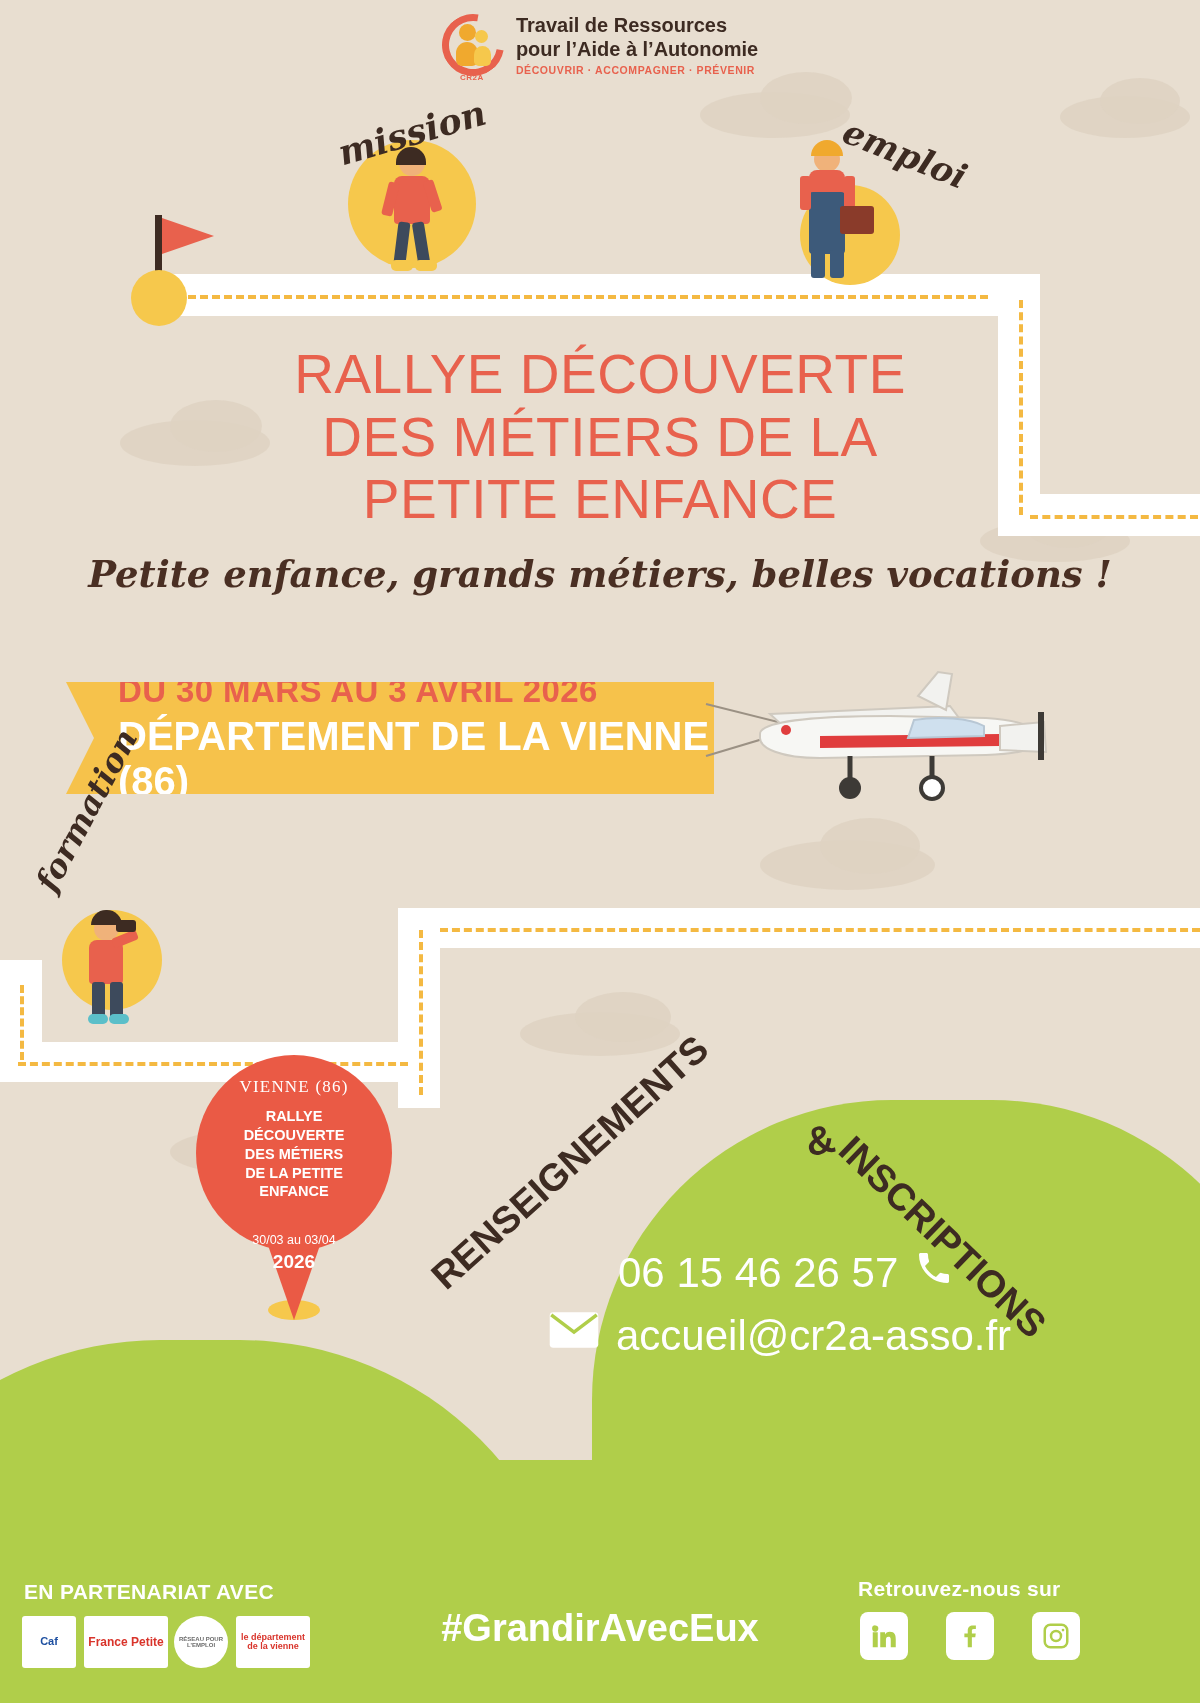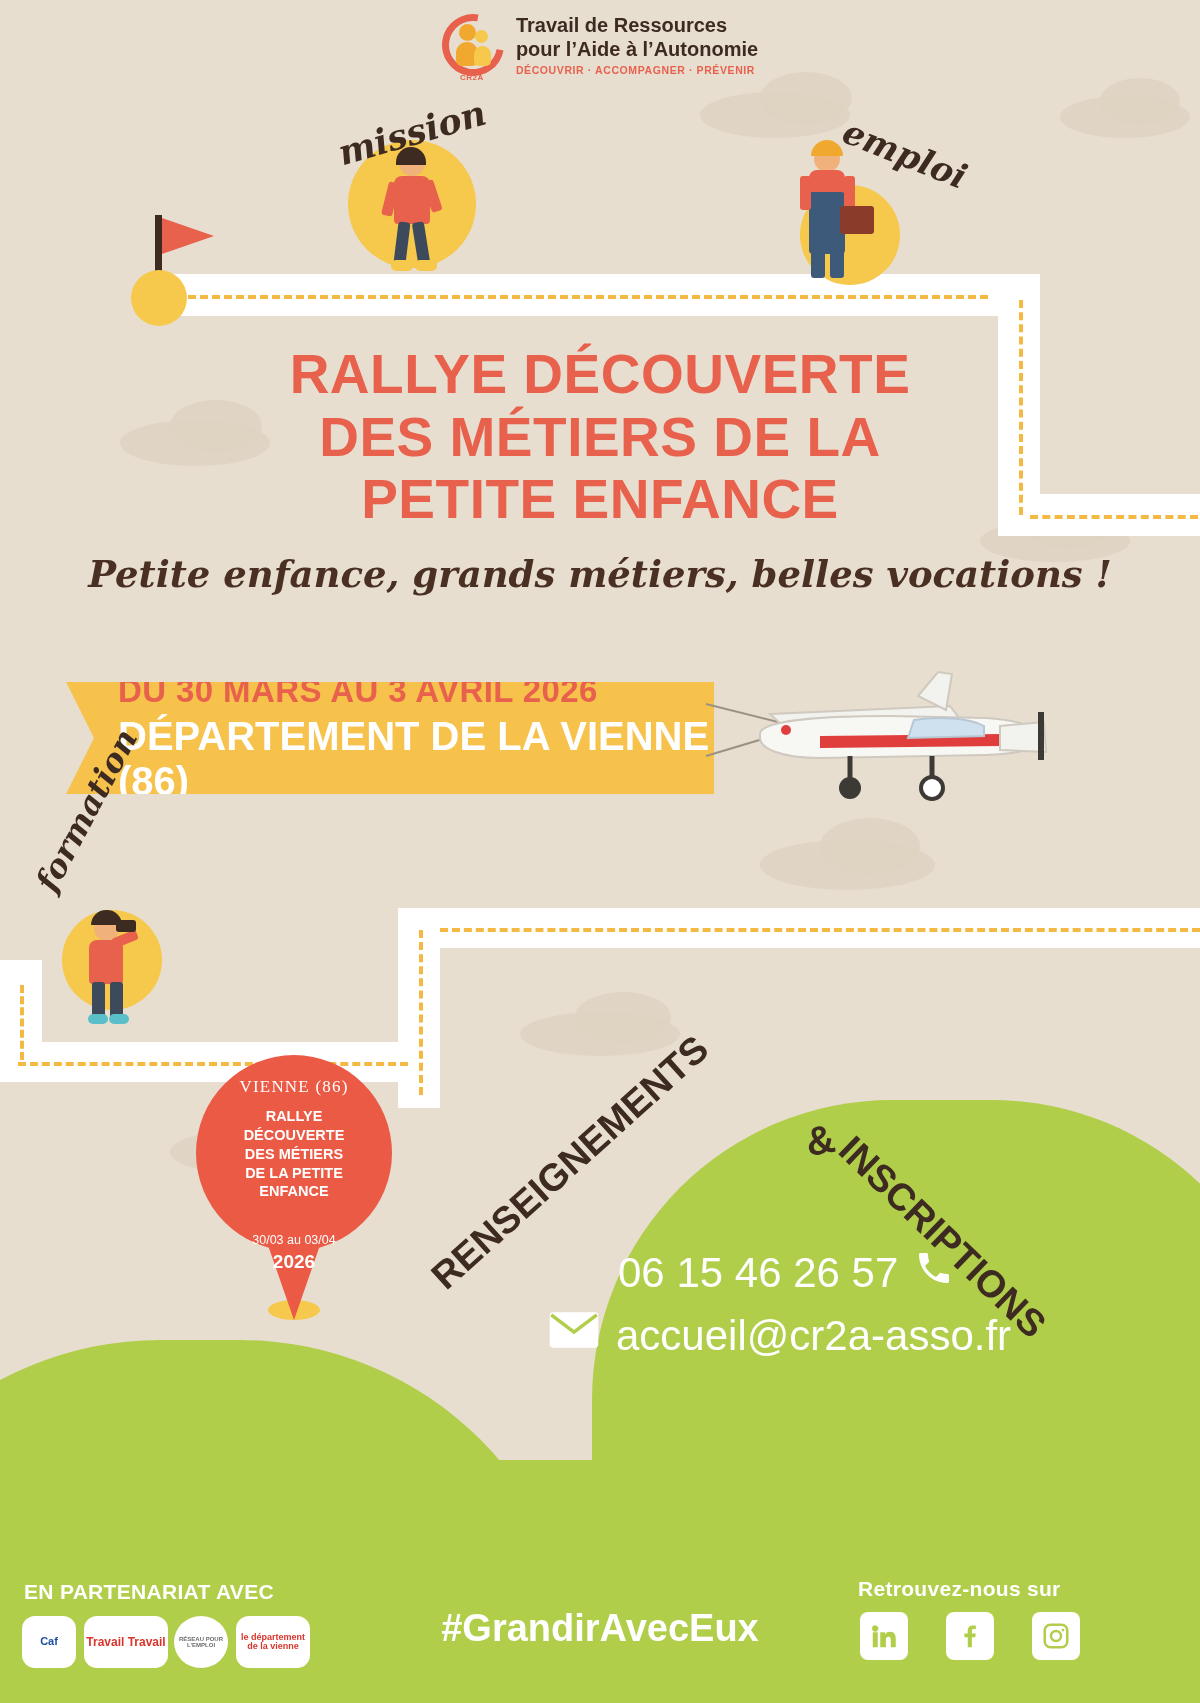--- a/index.html
+++ b/index.html
@@ -112,21 +112,21 @@
   .p-torso { position: absolute; border-radius: 8px 8px 4px 4px; }
   .p-leg { position: absolute; border-radius: 3px; }
   .p-arm { position: absolute; border-radius: 3px; }
 
   
   .title {
     position: absolute;
     left: 0; width: 1200px;
     text-align: center;
     color: #e8614d;
-    font-weight: bold;
+    font-weight: normal;
     font-size: 55px;
     line-height: 1.14;
     letter-spacing: .5px;
   }
   .subtitle {
     position: absolute;
     left: 0; width: 1200px;
     text-align: center;
     font-family: "DejaVu Serif", serif;
     font-style: italic;
@@ -211,21 +211,21 @@
   }
   .hashtag {
     position: absolute;
     left: 0; width: 1200px; text-align: center;
     color: #fff; font-weight: bold; font-size: 38px;
     top: 1607px;
   }
   .partner-logo {
     position: absolute;
     background: #fff;
-    border-radius: 13px;
+    border-radius: 3px;
     display: flex; align-items: center; justify-content: center;
     font-size: 9px; color: #174a8c; font-weight: bold; text-align: center;
     line-height: 1.05;
     overflow: hidden;
   }
   .social {
     position: absolute;
     width: 48px; height: 48px;
     background: #fff; border-radius: 8px;
     display: flex; align-items: center; justify-content: center;
@@ -400,21 +400,21 @@
     </span>
     <span>accueil@cr2a-asso.fr</span>
   </div>
 
   <div class="footer-label" style="left:24px;top:1580px;">EN PARTENARIAT AVEC</div>
 
   <div class="partner-logo" style="left:22px;top:1616px;width:54px;height:52px;">
     <span style="color:#1d4fa0;font-size:11px;">Caf</span>
   </div>
   <div class="partner-logo" style="left:84px;top:1616px;width:84px;height:52px;">
-    <span style="color:#d9342b;font-size:12px;">Travail Travail</span>
+    <span style="color:#d9342b;font-size:12px;">France Petite</span>
   </div>
   <div class="partner-logo" style="left:174px;top:1616px;width:54px;height:52px;border-radius:50%;">
     <span style="color:#6b6b6b;font-size:6px;">RÉSEAU POUR L'EMPLOI</span>
   </div>
   <div class="partner-logo" style="left:236px;top:1616px;width:74px;height:52px;">
     <span style="color:#d9342b;font-size:9px;">le département de la vienne</span>
   </div>
 
   <div class="hashtag">#GrandirAvecEux</div>
 

